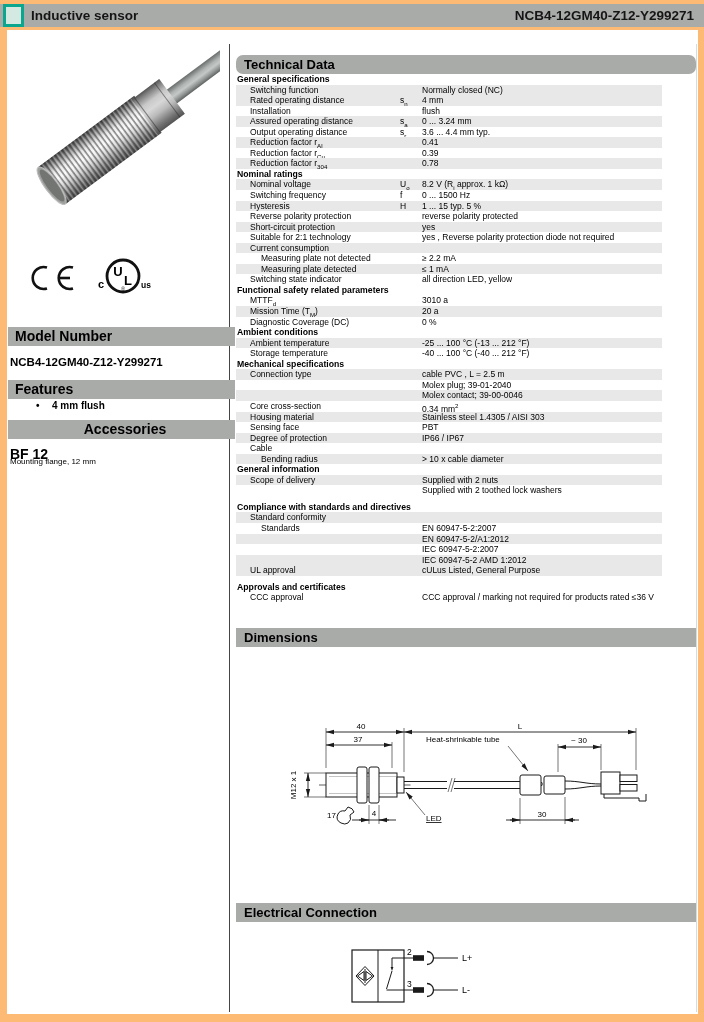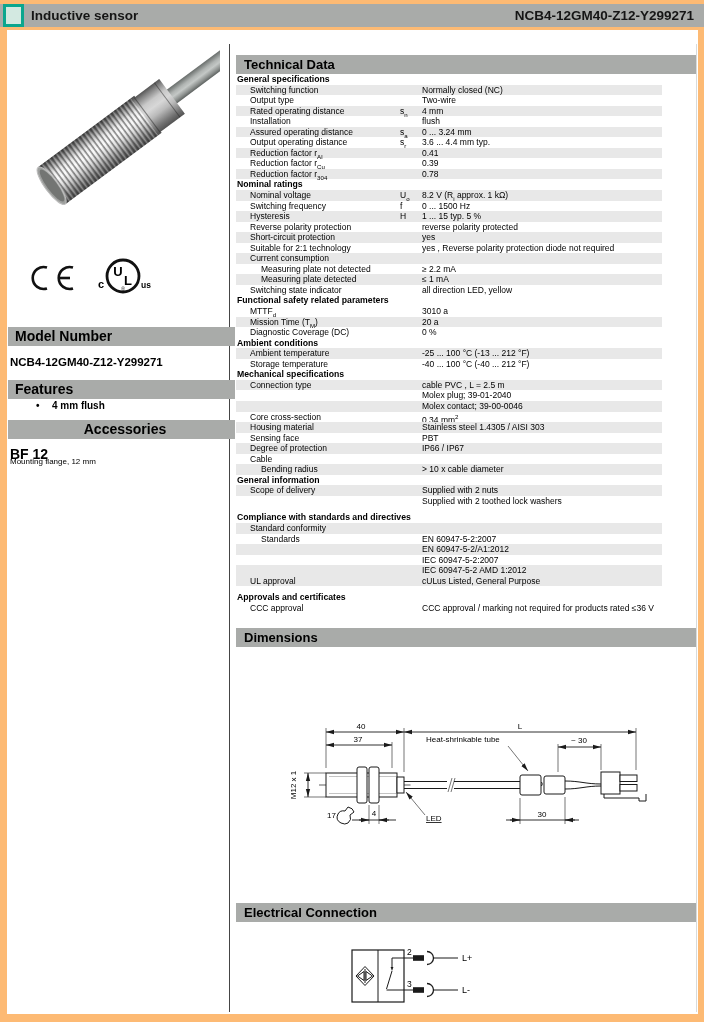--- a/index.html
+++ b/index.html
@@ -114,25 +114,24 @@
   <div id="mn-val">NCB4-12GM40-Z12-Y299271</div>
 
   <div class="bar big" id="ft-bar">Features</div>
   <div id="ft-dot">•</div>
   <div id="ft-item">4 mm flush</div>
 
   <div class="bar big" id="ac-bar">Accessories</div>
   <div id="ac-name">BF 12</div>
   <div id="ac-desc">Mounting flange, 12 mm</div>
 
-  <div class="bar right" style="top:55px;">Technical Data</div>
+  <div class="bar right" style="top:55px;border-radius:7px;">Technical Data</div>
   <div id="tech-table">
       <div class="tl sec"><span class="sl">General specifications</span></div>
       <div class="tl sh"><span class="lab i1">Switching function</span><span class="val">Normally closed (NC)</span></div>
-      <div class="tl"><span class="lab i1">Output type</span><span class="val">Two-wire</span></div>
       <div class="tl sh"><span class="lab i1">Rated operating distance</span><span class="sym">s<sub>n</sub></span><span class="val">4 mm</span></div>
       <div class="tl"><span class="lab i1">Installation</span><span class="val">flush</span></div>
       <div class="tl sh"><span class="lab i1">Assured operating distance</span><span class="sym">s<sub>a</sub></span><span class="val">0 ... 3.24 mm</span></div>
       <div class="tl"><span class="lab i1">Output operating distance</span><span class="sym">s<sub>r</sub></span><span class="val">3.6 ... 4.4 mm typ.</span></div>
       <div class="tl sh"><span class="lab i1">Reduction factor r<sub>Al</sub></span><span class="val">0.41</span></div>
       <div class="tl"><span class="lab i1">Reduction factor r<sub>Cu</sub></span><span class="val">0.39</span></div>
       <div class="tl sh"><span class="lab i1">Reduction factor r<sub>304</sub></span><span class="val">0.78</span></div>
       <div class="tl sec"><span class="sl">Nominal ratings</span></div>
       <div class="tl sh"><span class="lab i1">Nominal voltage</span><span class="sym">U<sub>o</sub></span><span class="val">8.2 V (R<sub>i</sub> approx. 1 kΩ)</span></div>
       <div class="tl"><span class="lab i1">Switching frequency</span><span class="sym">f</span><span class="val">0 ... 1500 Hz</span></div>

